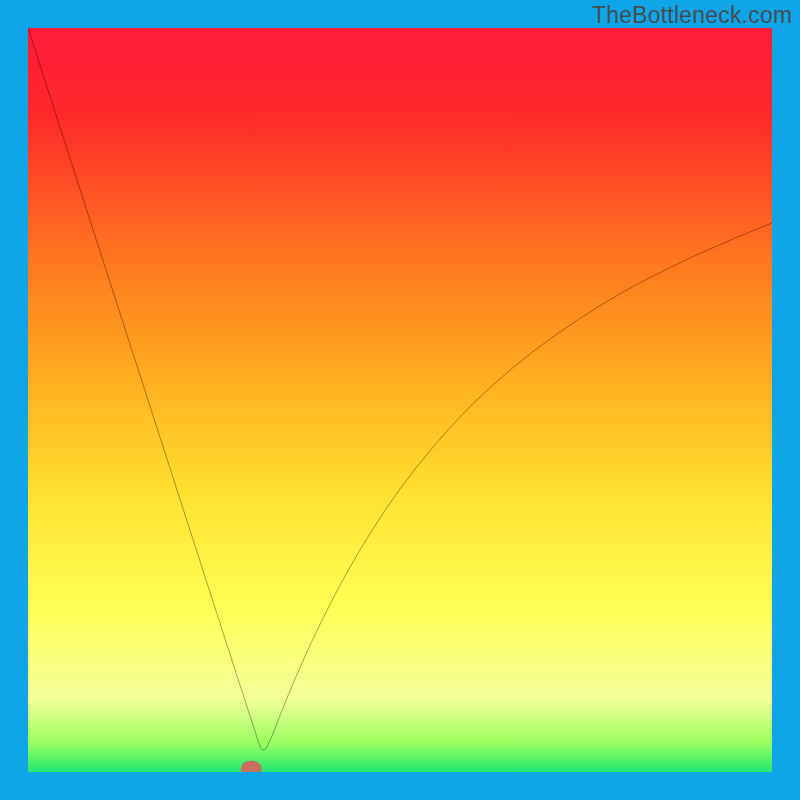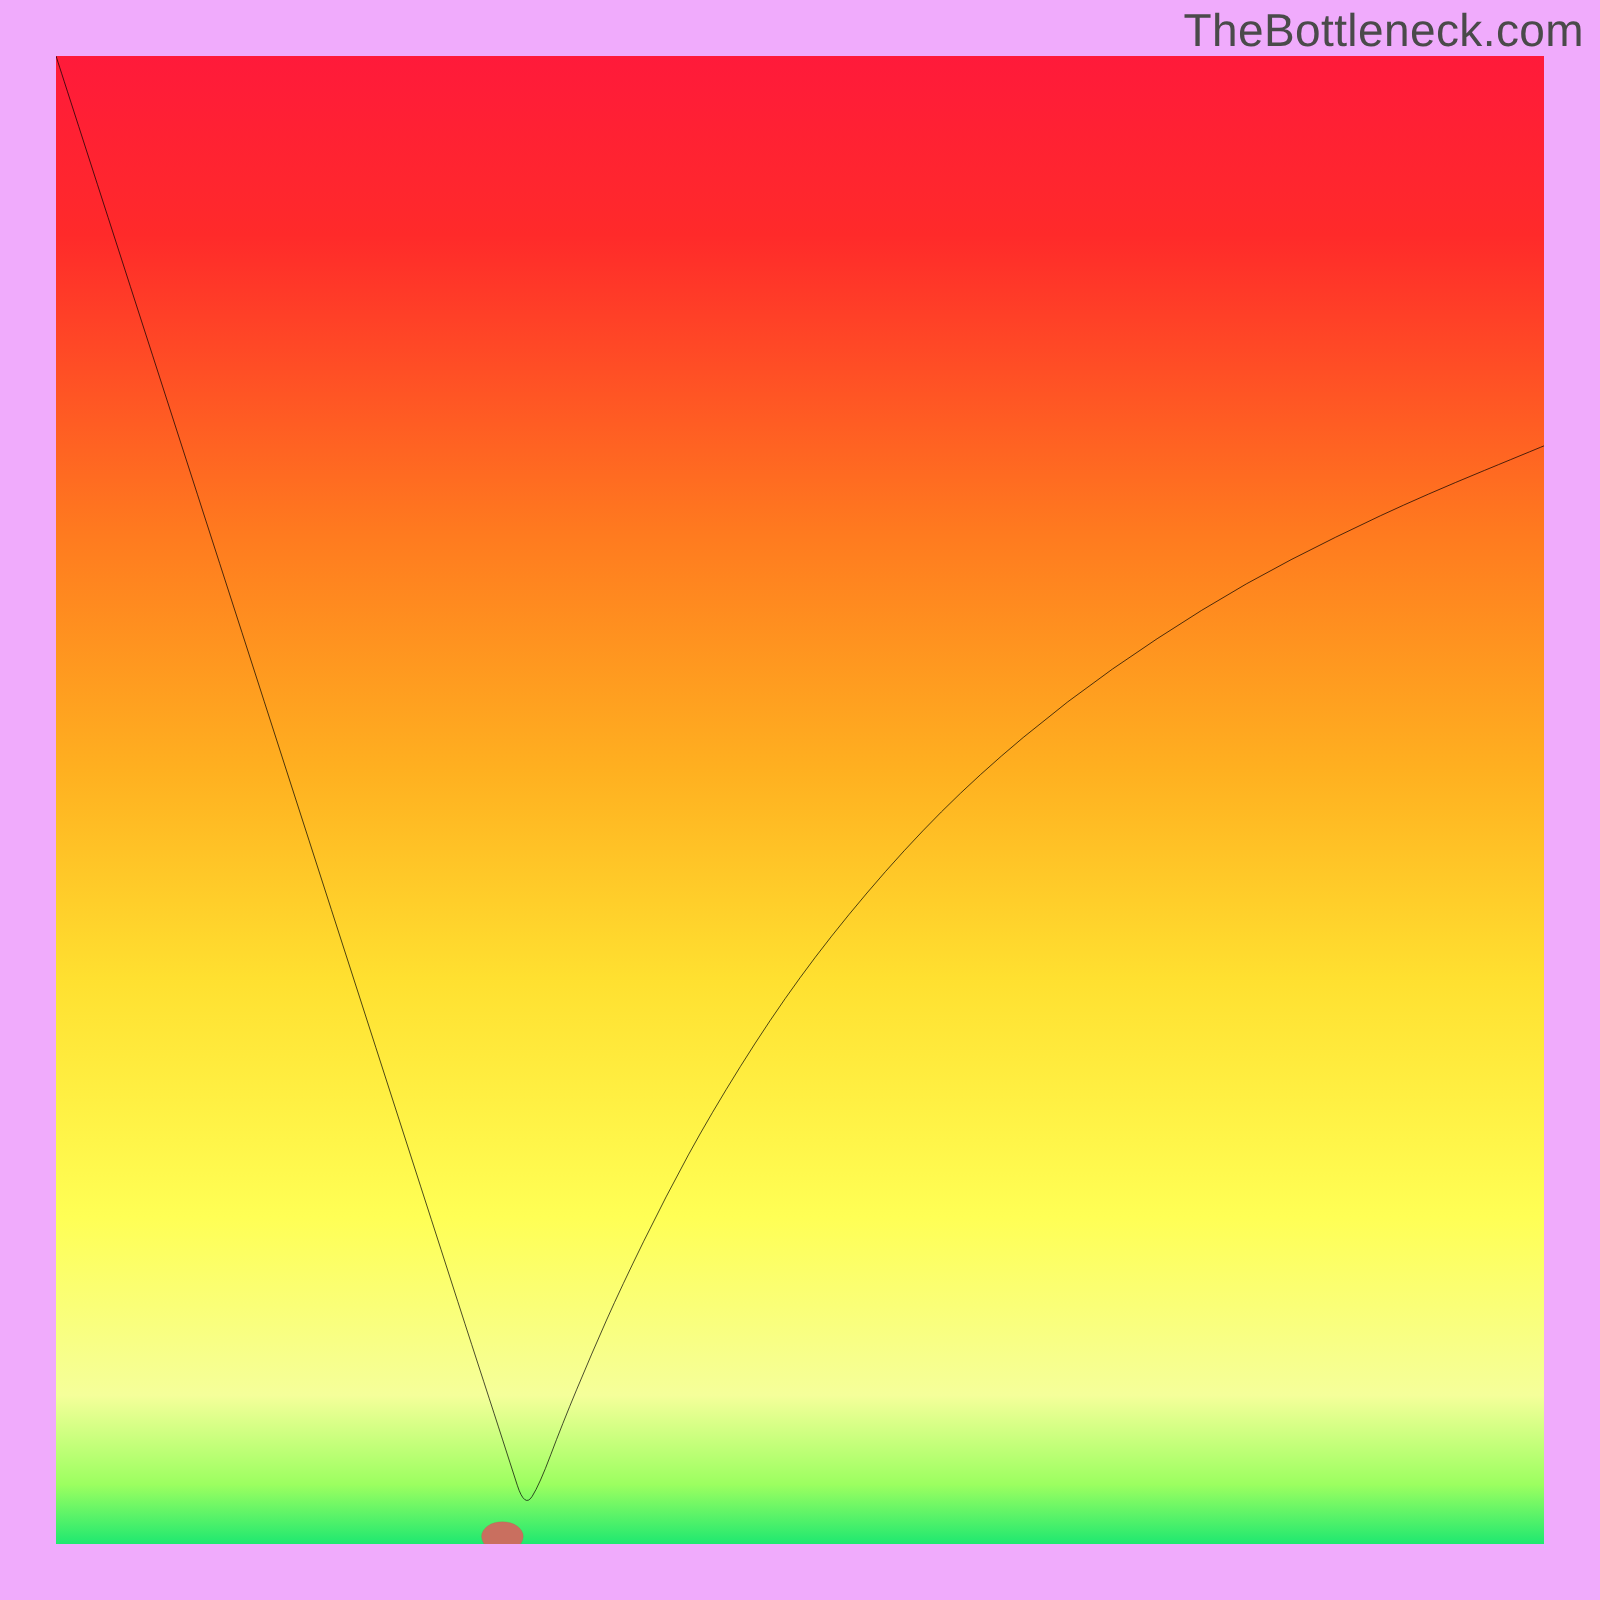--- a/index.html
+++ b/index.html
@@ -7,21 +7,21 @@
     padding: 0;
     width: 800px;
     height: 800px;
     background: #000;
     overflow: hidden;
     font-family: Arial, Helvetica, sans-serif;
   }
   .outer {
     width: 800px;
     height: 800px;
-    background: #f0abfc;
+    background: #0ea5e9;
     position: relative;
   }
   .watermark {
     position: absolute;
     top: 2px;
     right: 8px;
     color: #4a4a4a;
     font-size: 23px;
     font-weight: 500;
     letter-spacing: 0.2px;

